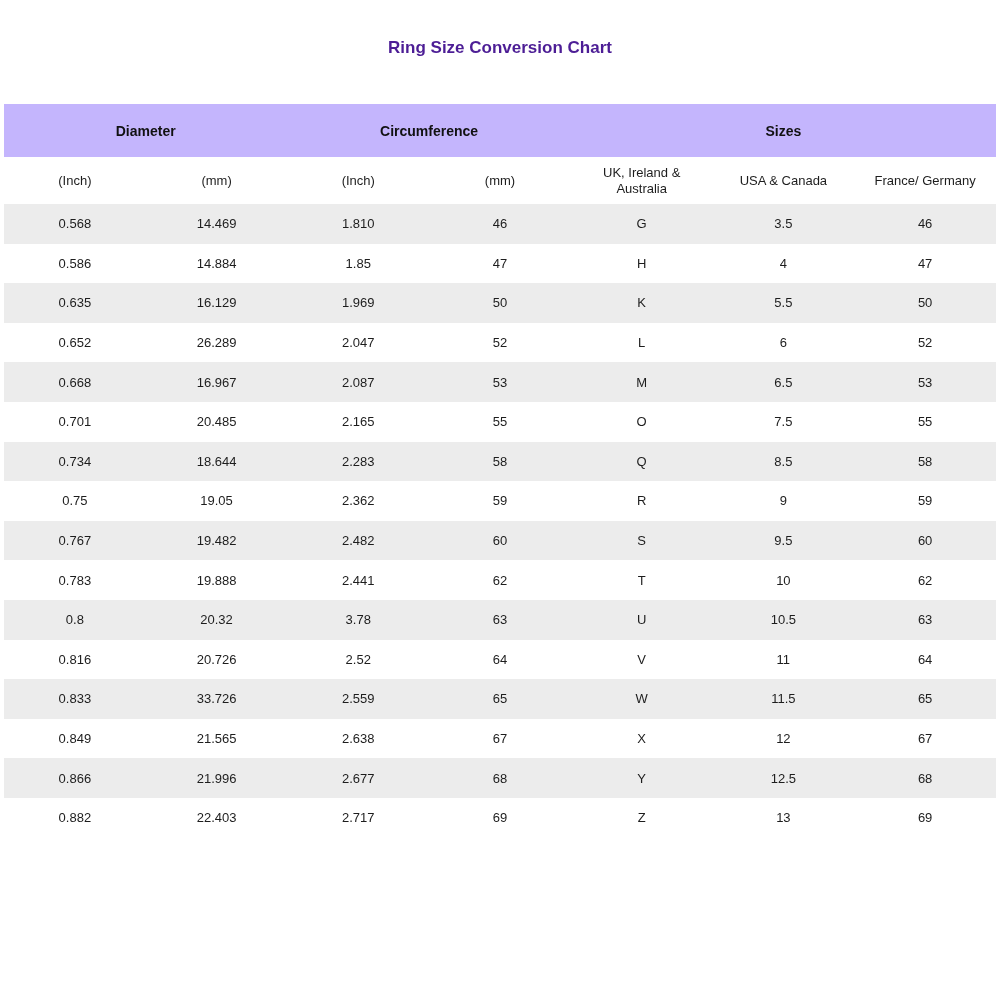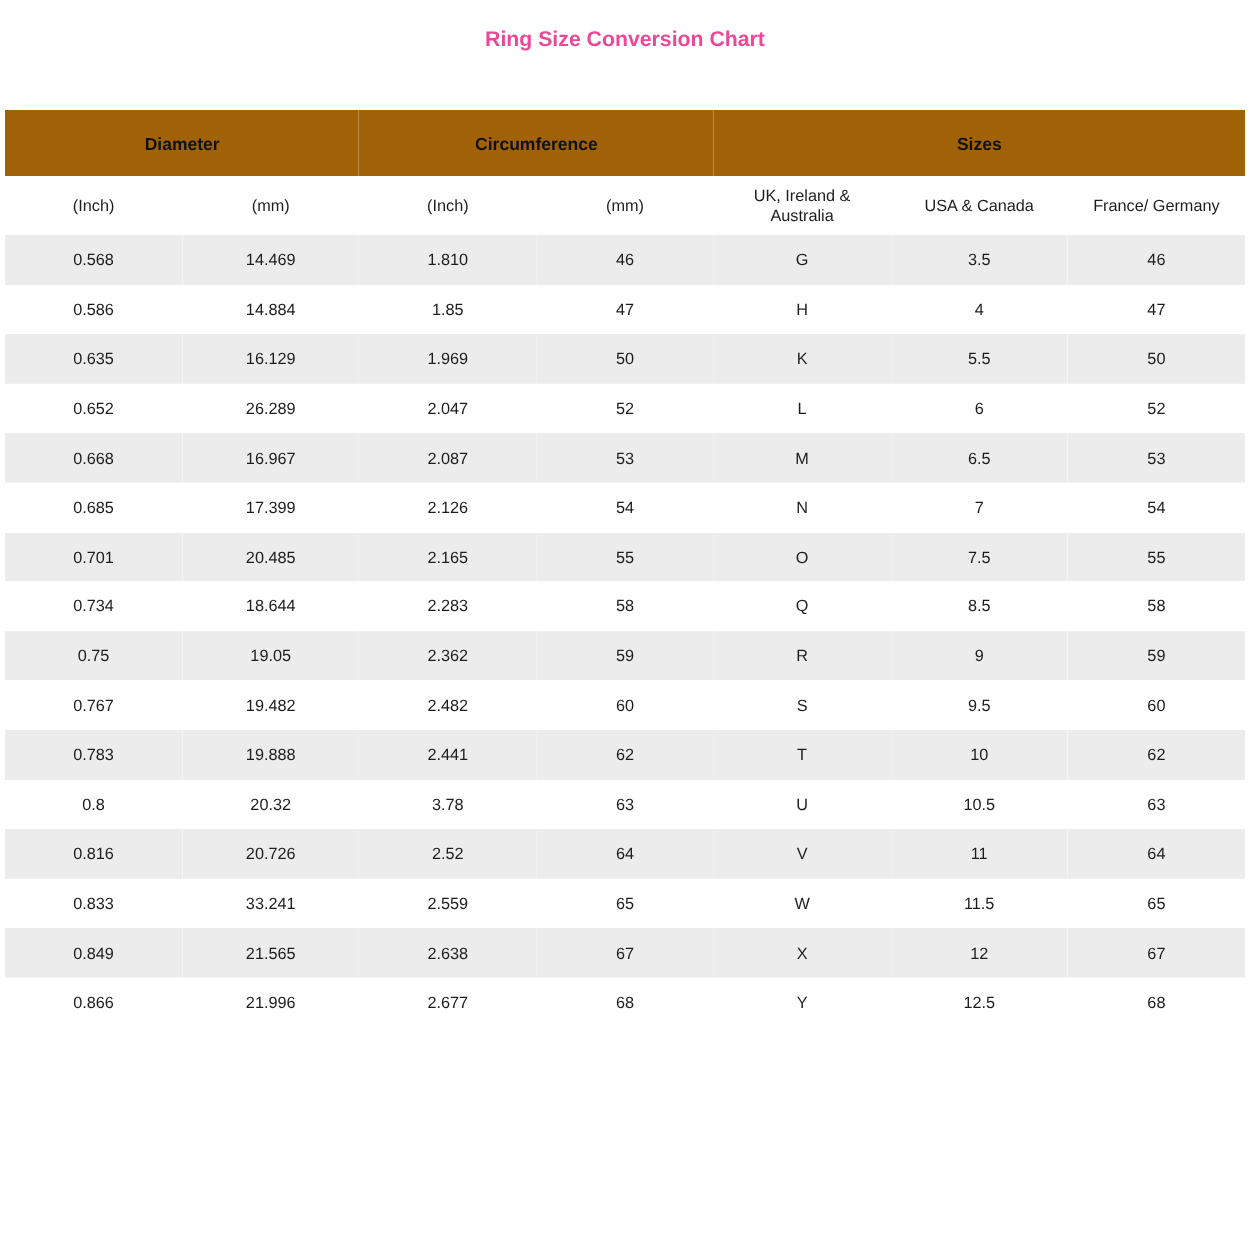--- a/index.html
+++ b/index.html
@@ -7,46 +7,46 @@
     margin: 0;
     padding: 0;
     width: 1000px;
     height: 1000px;
     background: #ffffff;
     font-family: "Liberation Sans", sans-serif;
     color: #1d1d1d;
   }
   .page { width: 1000px; height: 1000px; overflow: hidden; }
   h1.title {
-    margin: 0;
+    margin: 16px;
     padding-top: 21px;
     text-align: center;
     font-size: 17px;
     line-height: 21px;
     font-weight: bold;
-    color: #ec4899;
+    color: #4c1d95;
   }
   table.ring-table {
     border-collapse: collapse;
     table-layout: fixed;
     width: 992px;
     margin: 46px 4px 0 4px;
     font-size: 13px;
   }
   table.ring-table th, table.ring-table td {
     text-align: center;
     vertical-align: middle;
     padding: 0 6px;
     overflow: hidden;
   }
   thead tr.group-row th {
     height: 53px;
     font-size: 14px;
     font-weight: bold;
-    background: #a16207;
+    background: #c4b5fd;
     color: #111111;
   }
   thead tr.sub-row th {
     height: 47px;
     font-size: 13px;
     font-weight: normal;
     background: #ffffff;
     line-height: 16px;
   }
   tbody tr { height: 39.6px; }
@@ -116,29 +116,20 @@
         <tr>
           <td>0.668</td>
           <td>16.967</td>
           <td>2.087</td>
           <td>53</td>
           <td>M</td>
           <td>6.5</td>
           <td>53</td>
         </tr>
         <tr>
-          <td>0.685</td>
-          <td>17.399</td>
-          <td>2.126</td>
-          <td>54</td>
-          <td>N</td>
-          <td>7</td>
-          <td>54</td>
-        </tr>
-        <tr>
           <td>0.701</td>
           <td>20.485</td>
           <td>2.165</td>
           <td>55</td>
           <td>O</td>
           <td>7.5</td>
           <td>55</td>
         </tr>
         <tr>
           <td>0.734</td>
@@ -189,21 +180,21 @@
           <td>0.816</td>
           <td>20.726</td>
           <td>2.52</td>
           <td>64</td>
           <td>V</td>
           <td>11</td>
           <td>64</td>
         </tr>
         <tr>
           <td>0.833</td>
-          <td>33.241</td>
+          <td>33.726</td>
           <td>2.559</td>
           <td>65</td>
           <td>W</td>
           <td>11.5</td>
           <td>65</td>
         </tr>
         <tr>
           <td>0.849</td>
           <td>21.565</td>
           <td>2.638</td>
@@ -214,15 +205,24 @@
         </tr>
         <tr>
           <td>0.866</td>
           <td>21.996</td>
           <td>2.677</td>
           <td>68</td>
           <td>Y</td>
           <td>12.5</td>
           <td>68</td>
         </tr>
+        <tr>
+          <td>0.882</td>
+          <td>22.403</td>
+          <td>2.717</td>
+          <td>69</td>
+          <td>Z</td>
+          <td>13</td>
+          <td>69</td>
+        </tr>
       </tbody>
   </table>
 </div>
 
 </body></html>

